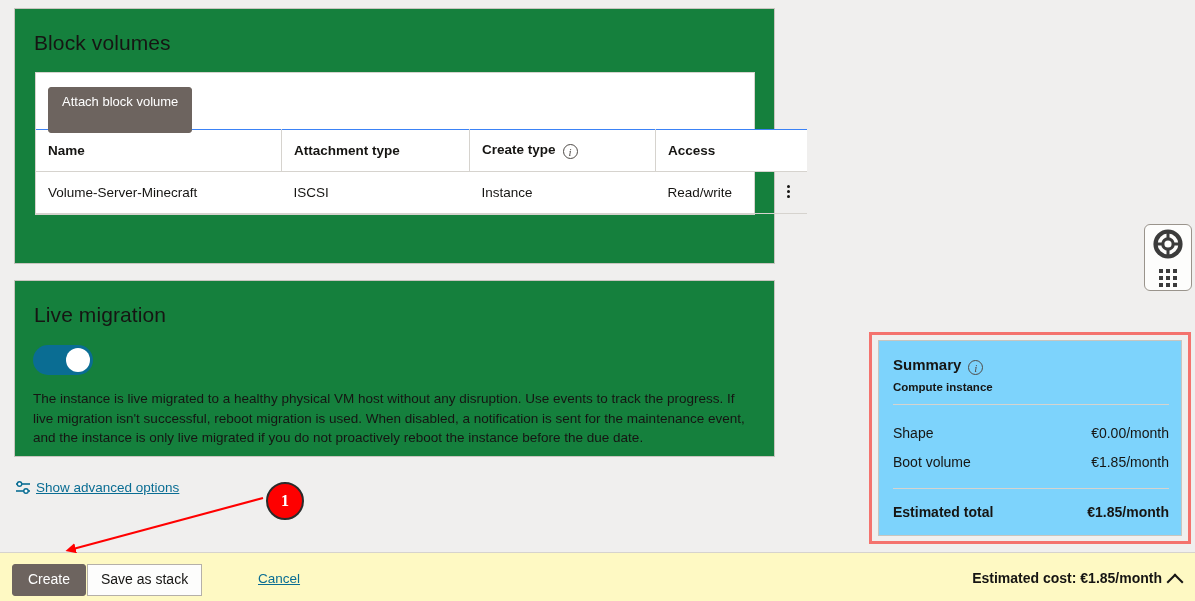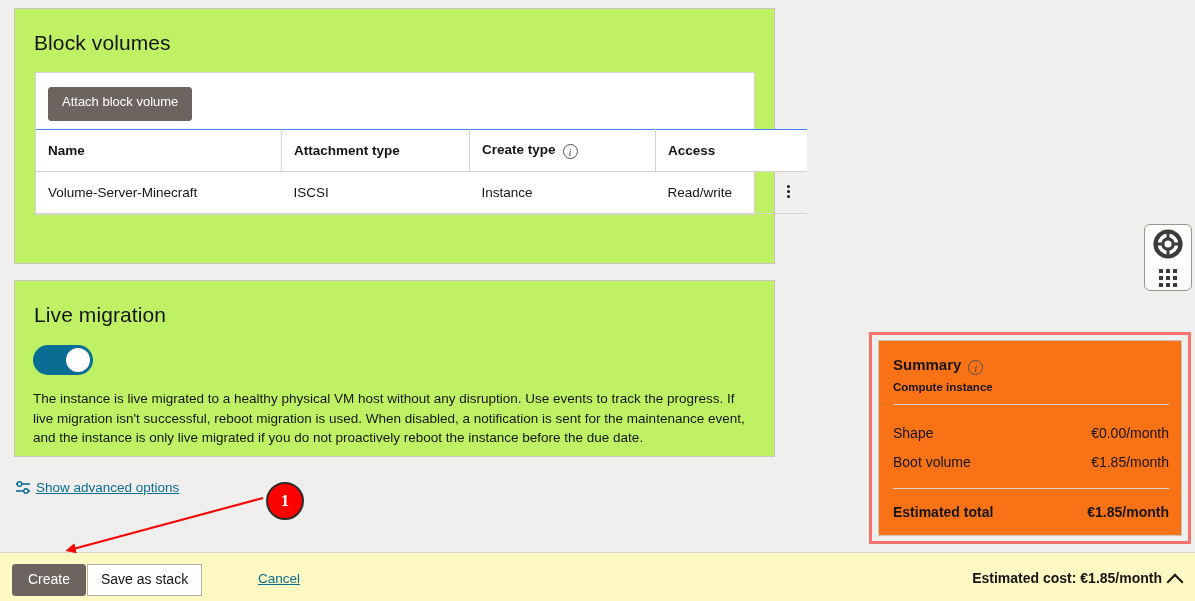--- a/index.html
+++ b/index.html
@@ -13,21 +13,21 @@
     background: #f0efee;
     font-family: "Liberation Sans", sans-serif;
     color: #161513;
     overflow: hidden;
     position: relative;
   }
 
   
   .card {
     position: absolute;
-    background: #bef264;
+    background: #15803d;
     border: 1px solid #c8c5bf;
     box-sizing: border-box;
   }
 
   
   #block-volumes-card {
     left: 14px;
     top: 8px;
     width: 761px;
     height: 256px;
@@ -56,21 +56,21 @@
     height: 56px;
     box-sizing: border-box;
   }
   .btn-dark {
     background: #6d645f;
     color: #ffffff;
     border: 1px solid #6d645f;
     border-radius: 3px;
     font-size: 13px;
     font-family: "Liberation Sans", sans-serif;
-    padding: 7px 13px 12px 13px;
+    padding: 7px 13px 24px 13px;
     cursor: pointer;
     line-height: 1;
   }
 
   table.data-table {
     width: 100%;
     border-collapse: collapse;
     font-size: 13.5px;
     table-layout: fixed;
   }
@@ -208,21 +208,21 @@
     height: 212px;
     border: 3px solid #f4736e;
     box-sizing: border-box;
   }
   #summary-card {
     position: absolute;
     left: 878px;
     top: 340px;
     width: 304px;
     height: 196px;
-    background: #f97316;
+    background: #7dd3fc;
     border: 1px solid #c8c5bf;
     box-sizing: border-box;
   }
   .summary-title {
     position: absolute;
     left: 14px;
     top: 15px;
     font-size: 15px;
     font-weight: bold;
     color: #161513;

